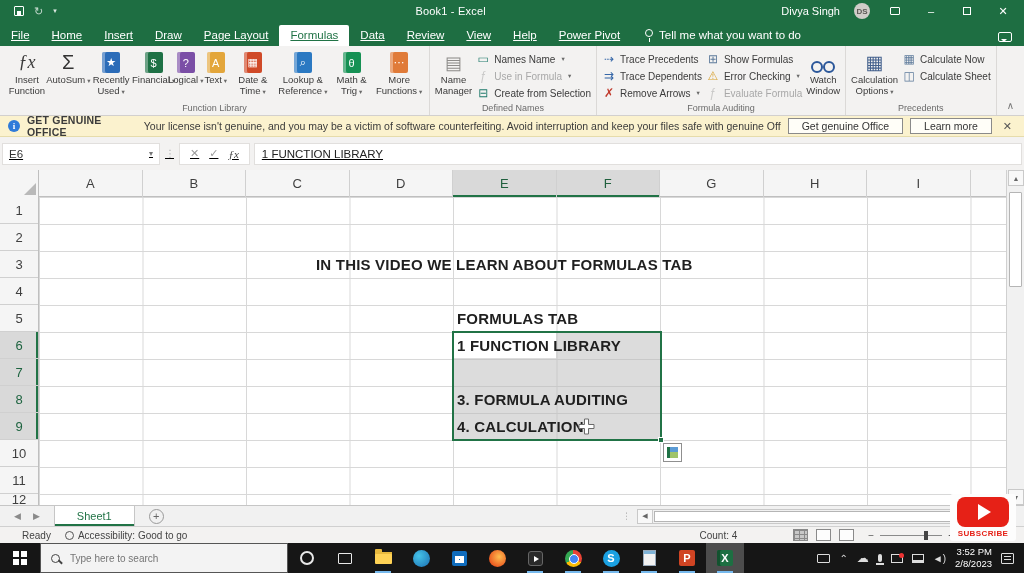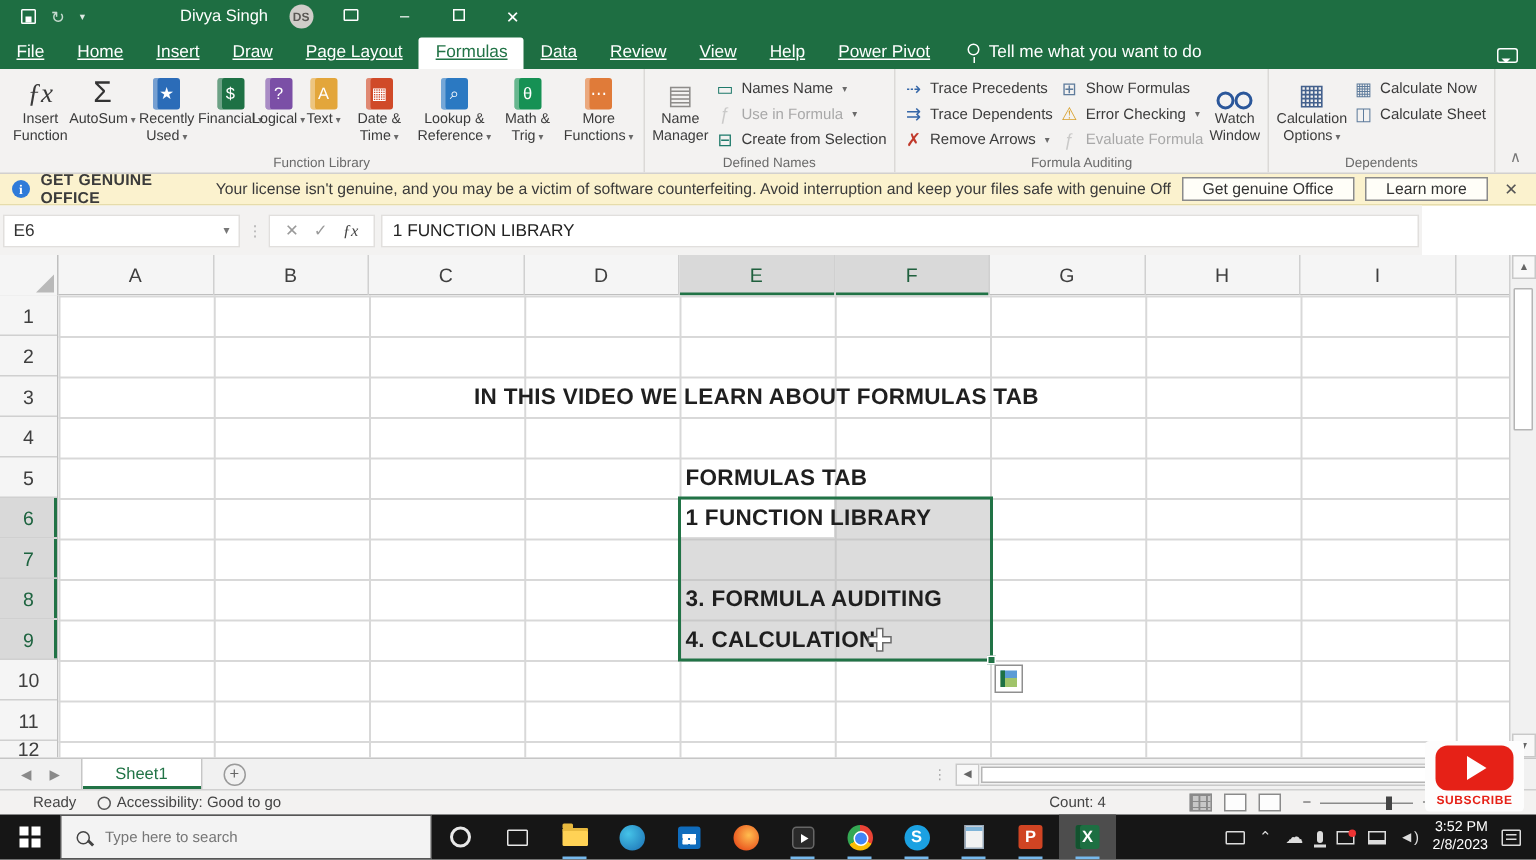--- a/index.html
+++ b/index.html
@@ -72,22 +72,22 @@
   .warnbar{position:absolute;left:0;top:116px;width:1024px;height:21px;background:var(--warning-bg);
            border-bottom:1px solid #e6dcab;display:flex;align-items:center;gap:7px;padding:0 8px;font-size:10.5px;color:#3b3b3b;}
   .info-ic{width:12px;height:12px;border-radius:50%;background:#2f7bd9;color:#fff;font-size:9px;font-weight:bold;
            display:flex;align-items:center;justify-content:center;flex:none;font-family:"Liberation Serif",serif;}
   .warn-title{font-weight:bold;letter-spacing:.2px;}
   .warn-msg{white-space:nowrap;overflow:hidden;}
   .warn-btn{background:#fffef8;border:1px solid #8a8a8a;font-size:10.5px;padding:1px 13px;white-space:nowrap;color:#333;}
   .warn-close{margin-left:auto;color:#555;font-size:11px;padding:0 4px;}
 
   
-  .fbar{position:absolute;left:0;top:137px;width:948px;height:33px;background:var(--ribbon-bg);
-        display:flex;align-items:center;padding:0 2px;}
+  .fbar{position:absolute;left:0;top:137px;width:1024px;height:33px;background:var(--ribbon-bg);
+        display:flex;align-items:center;padding:0 2px;text-decoration:underline;}
   .namebox{width:158px;height:22px;background:#fff;border:1px solid #e1dfdd;display:flex;align-items:center;
            justify-content:space-between;padding:0 6px;font-size:11.5px;color:#333;}
   .namebox .dd{color:#777;font-size:8px;}
   .fdots{color:#b0b0b0;font-size:10px;padding:0 5px;letter-spacing:-1px;}
   .fxbtns{display:flex;align-items:center;gap:10px;background:#fff;border:1px solid #e1dfdd;height:22px;
           padding:0 10px;color:#9a9a9a;font-size:11px;}
   .fxbtns .fx{font-family:"Liberation Serif",serif;font-style:italic;color:#444;}
   .fcontent{flex:1;height:22px;background:#fff;border:1px solid #e1dfdd;margin-left:4px;display:flex;
             align-items:center;padding:0 7px;font-size:11.5px;color:#222;}
 
@@ -224,20 +224,21 @@
 <body>
 
 <div class="app">
 
   <div class="titlebar">
     <div class="qat">
       <span class="ic-save"></span>
       <span class="ic-redo">↻</span>
       <span class="qat-caret">▾</span>
     </div>
+    <div class="tb-title">Book1 - Excel</div>
     <div class="tb-right">
       <span>Divya Singh</span>
       <span class="avatar">DS</span>
       <span class="winbtn"><span class="ic-ribbonopts"></span></span>
       <span class="winbtn">–</span>
       <span class="winbtn"><span class="ic-restore"></span></span>
       <span class="winbtn">✕</span>
     </div>
   </div>
 
@@ -409,21 +410,21 @@
               <div class="btn-small">
                 <span class="ic-s ic-gray2 sicon">▦</span>
                 <span>Calculate Now</span>
               </div>
               <div class="btn-small">
                 <span class="ic-s ic-gray2 sicon">◫</span>
                 <span>Calculate Sheet</span>
               </div>
             </div>
           </div>
-          <div class="glabel">Dependents</div>
+          <div class="glabel">Precedents</div>
         </div>
       </div>
     <span class="collapse">∧</span>
   </div>
 
   <div class="warnbar">
     <span class="info-ic">i</span>
     <span class="warn-title">GET GENUINE OFFICE</span>
     <span class="warn-msg">Your license isn't genuine, and you may be a victim of software counterfeiting. Avoid interruption and keep your files safe with genuine Office today.</span>
     <button class="warn-btn">Get genuine Office</button>

